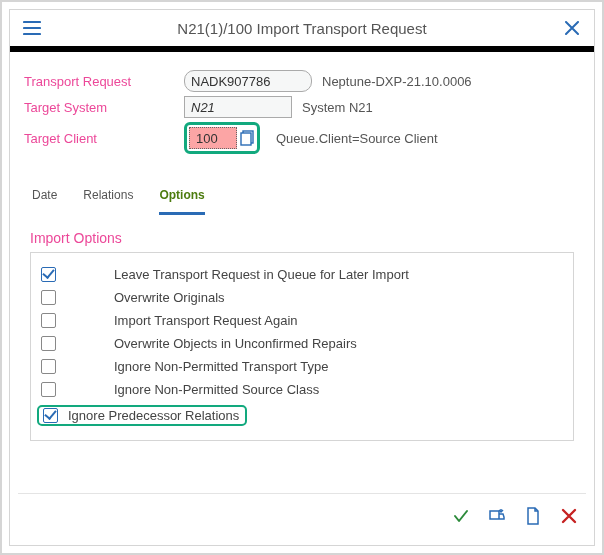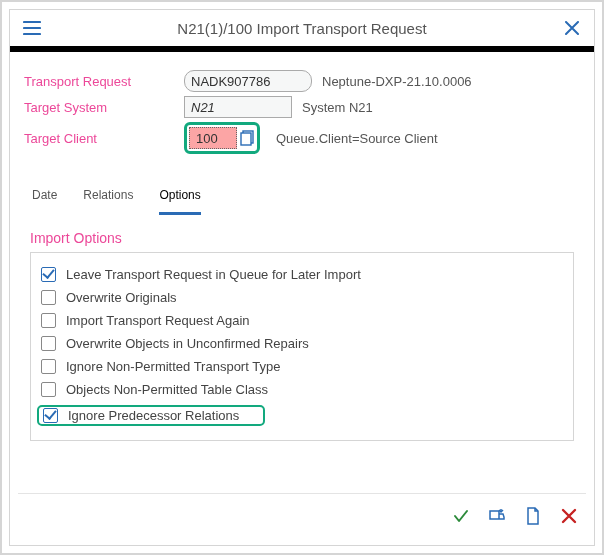--- a/index.html
+++ b/index.html
@@ -22,31 +22,31 @@
   .finput.tr { width: 128px; border-radius: 10px; }
   .finput.sys { width: 108px; font-style: italic; }
   .fdesc { margin-left: 10px; color: #555; }
   .client-hl { position: relative; display: inline-flex; align-items: center; border: 3px solid #12a97e; border-radius: 6px; padding: 2px 2px; }
   .client-hl .finput { width: 48px; border: 1px dotted #666; background: #fca5a5; }
   .f4 { width: 16px; height: 20px; margin-left: 2px; display: inline-flex; align-items: center; justify-content: center; cursor: pointer; }
 
   
   .tabs { display: flex; gap: 26px; padding: 18px 22px 0 22px; border-bottom: 1px solid #fff; }
   .tab { padding: 6px 0 10px 0; color: #555; cursor: pointer; font-size: 12px; }
-  .tab.active { color: #000000; font-weight: 400; border-bottom: 3px solid #2a6bb5; }
+  .tab.active { color: #4d7c0f; font-weight: 700; border-bottom: 3px solid #2a6bb5; }
 
   
   .opt-heading { padding: 14px 20px 6px 20px; color: #ec4899; font-size: 14px; }
   .opt-box { margin: 0 20px; border: 1px solid #d5d5d5; padding: 10px 10px; }
-  .opt-row { display: flex; align-items: center; padding: 4px 0; }
+  .opt-row { display: flex; align-items: center; padding: 4px 0; gap: 48px; }
   .cb { appearance: none; width: 15px; height: 15px; border: 1px solid #888; border-radius: 2px; position: relative; margin-right: 10px; cursor: pointer; background: #fff; }
   .cb:checked { border-color: #2a6bb5; }
   .cb:checked::after { content: ""; position: absolute; left: 3px; top: -1px; width: 5px; height: 9px; border: solid #2a6bb5; border-width: 0 2px 2px 0; transform: rotate(40deg); }
   .opt-label { color: #444; font-size: 13px; }
-  .opt-hl { display: inline-flex; align-items: center; border: 2px solid #12a97e; border-radius: 5px; padding: 1px 24px 1px 0; margin-left: -4px; }
+  .opt-hl { display: inline-flex; align-items: center; border: 2px solid #12a97e; border-radius: 5px; padding: 1px 6px 1px 0; margin-left: -4px; }
 
   
   .footer { position: absolute; left: 8px; right: 8px; bottom: 8px; height: 44px; border-top: 1px solid #e4e4e4; display: flex; align-items: center; justify-content: flex-end; gap: 14px; padding: 0 6px; }
   .fbtn { width: 22px; height: 22px; display: inline-flex; align-items: center; justify-content: center; cursor: pointer; }
 </style>
 </head>
 <body>
 
 <div class="wrap">
   <div class="inner">
@@ -114,21 +114,21 @@
         <div class="opt-row">
           <input type="checkbox" class="cb" style="">
           <span class="opt-label">Overwrite Objects in Unconfirmed Repairs</span>
         </div>
         <div class="opt-row">
           <input type="checkbox" class="cb" style="">
           <span class="opt-label">Ignore Non-Permitted Transport Type</span>
         </div>
         <div class="opt-row">
           <input type="checkbox" class="cb" style="">
-          <span class="opt-label">Objects Non-Permitted Table Class</span>
+          <span class="opt-label">Ignore Non-Permitted Source Class</span>
         </div>
         <div class="opt-row">
           <span class="opt-hl">
             <input type="checkbox" class="cb" checked="" style="margin-left: 4px;">
             <span class="opt-label">Ignore Predecessor Relations</span>
           </span>
         </div>
       </div>
 
     <div class="footer">

